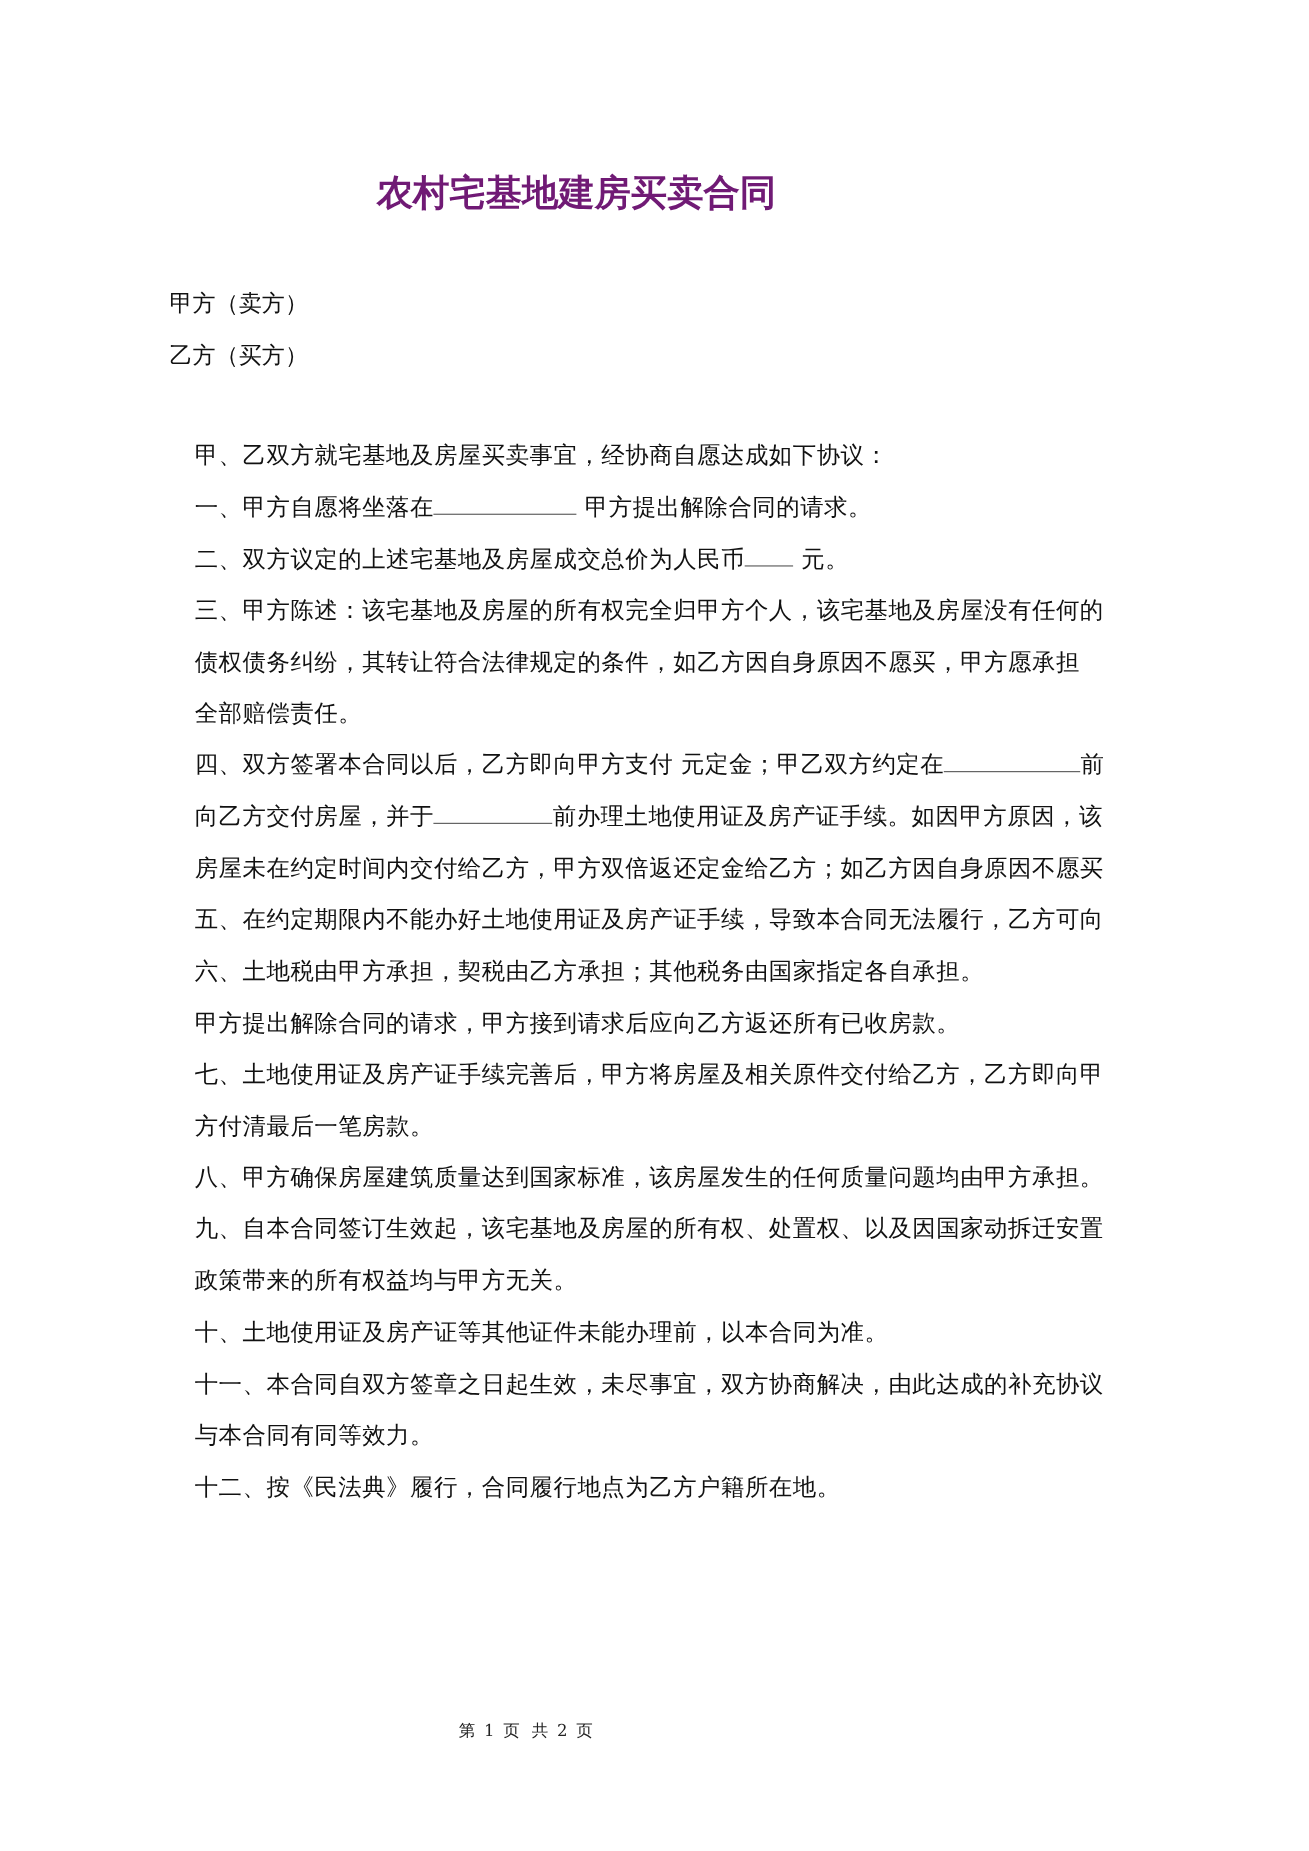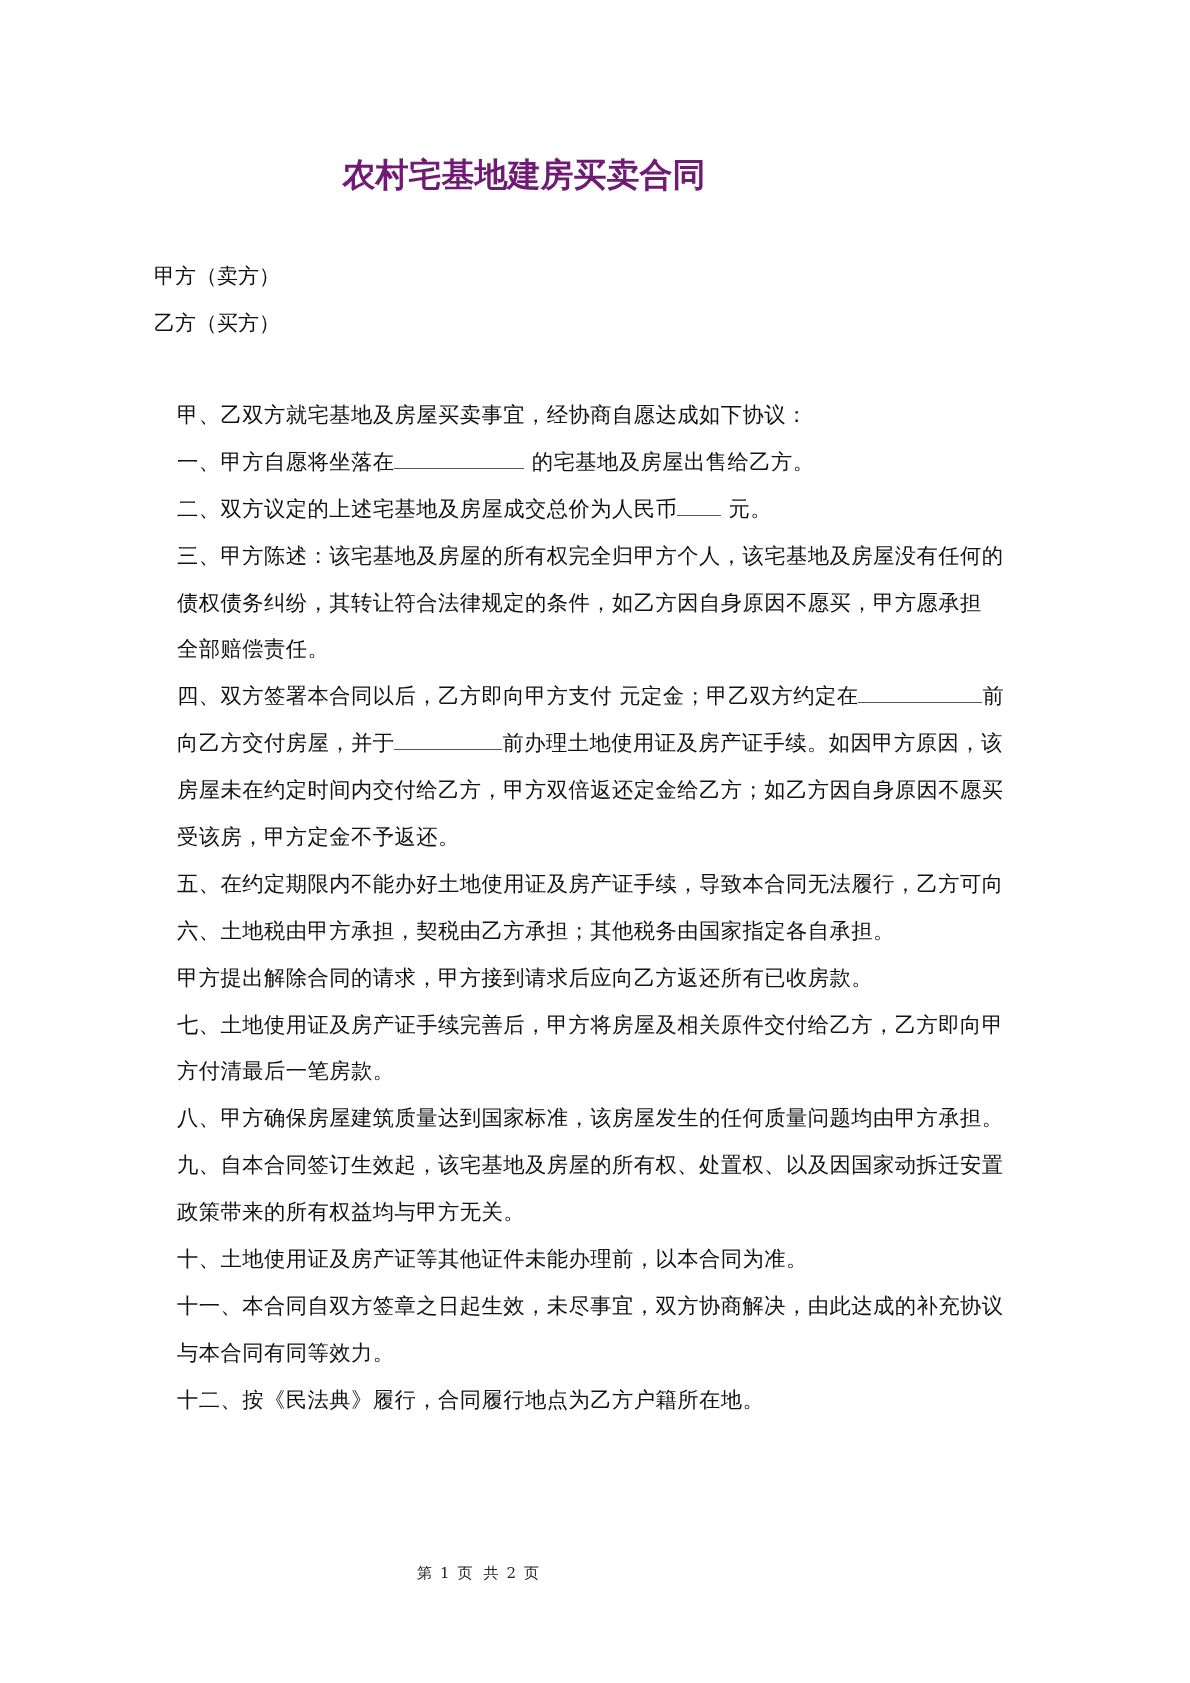--- a/index.html
+++ b/index.html
@@ -19,29 +19,28 @@
 </head>
 <body>
 
 <div class="title">农村宅基地建房买卖合同</div>
 
 <div class="party" style="top:261px">甲方（卖方）</div>
 <div class="party" style="top:308px">乙方（买方）</div>
 
 <div class="body" id="body">
     <div class="line">甲、乙双方就宅基地及房屋买卖事宜，经协商自愿达成如下协议：</div>
-    <div class="line"><span>一、甲方自愿将坐落在</span><span class="blank" style="width: 130px;"></span><span> 的宅基地及房屋出售给乙方。</span></div>
+    <div class="line"><span>一、甲方自愿将坐落在</span><span class="blank" style="width: 130px;"></span><span> 甲方提出解除合同的请求。</span></div>
     <div class="line"><span>二、双方议定的上述宅基地及房屋成交总价为人民币</span><span class="blank" style="width: 44px;"></span><span> 元。</span></div>
     <div class="line">三、甲方陈述：该宅基地及房屋的所有权完全归甲方个人，该宅基地及房屋没有任何的</div>
     <div class="line">债权债务纠纷，其转让符合法律规定的条件，如乙方因自身原因不愿买，甲方愿承担</div>
     <div class="line">全部赔偿责任。</div>
     <div class="line"><span>四、双方签署本合同以后，乙方即向甲方支付 元定金；甲乙双方约定在</span><span class="blank" style="width: 124px;"></span><span>前</span></div>
     <div class="line"><span>向乙方交付房屋，并于</span><span class="blank" style="width: 108px;"></span><span>前办理土地使用证及房产证手续。如因甲方原因，该</span></div>
     <div class="line">房屋未在约定时间内交付给乙方，甲方双倍返还定金给乙方；如乙方因自身原因不愿买</div>
-    <div class="line">受该房，甲方定金不予返还。</div>
     <div class="line">五、在约定期限内不能办好土地使用证及房产证手续，导致本合同无法履行，乙方可向</div>
     <div class="line">六、土地税由甲方承担，契税由乙方承担；其他税务由国家指定各自承担。</div>
     <div class="line">甲方提出解除合同的请求，甲方接到请求后应向乙方返还所有已收房款。</div>
     <div class="line">七、土地使用证及房产证手续完善后，甲方将房屋及相关原件交付给乙方，乙方即向甲</div>
     <div class="line">方付清最后一笔房款。</div>
     <div class="line">八、甲方确保房屋建筑质量达到国家标准，该房屋发生的任何质量问题均由甲方承担。</div>
     <div class="line">九、自本合同签订生效起，该宅基地及房屋的所有权、处置权、以及因国家动拆迁安置</div>
     <div class="line">政策带来的所有权益均与甲方无关。</div>
     <div class="line">十、土地使用证及房产证等其他证件未能办理前，以本合同为准。</div>
     <div class="line">十一、本合同自双方签章之日起生效，未尽事宜，双方协商解决，由此达成的补充协议</div>

